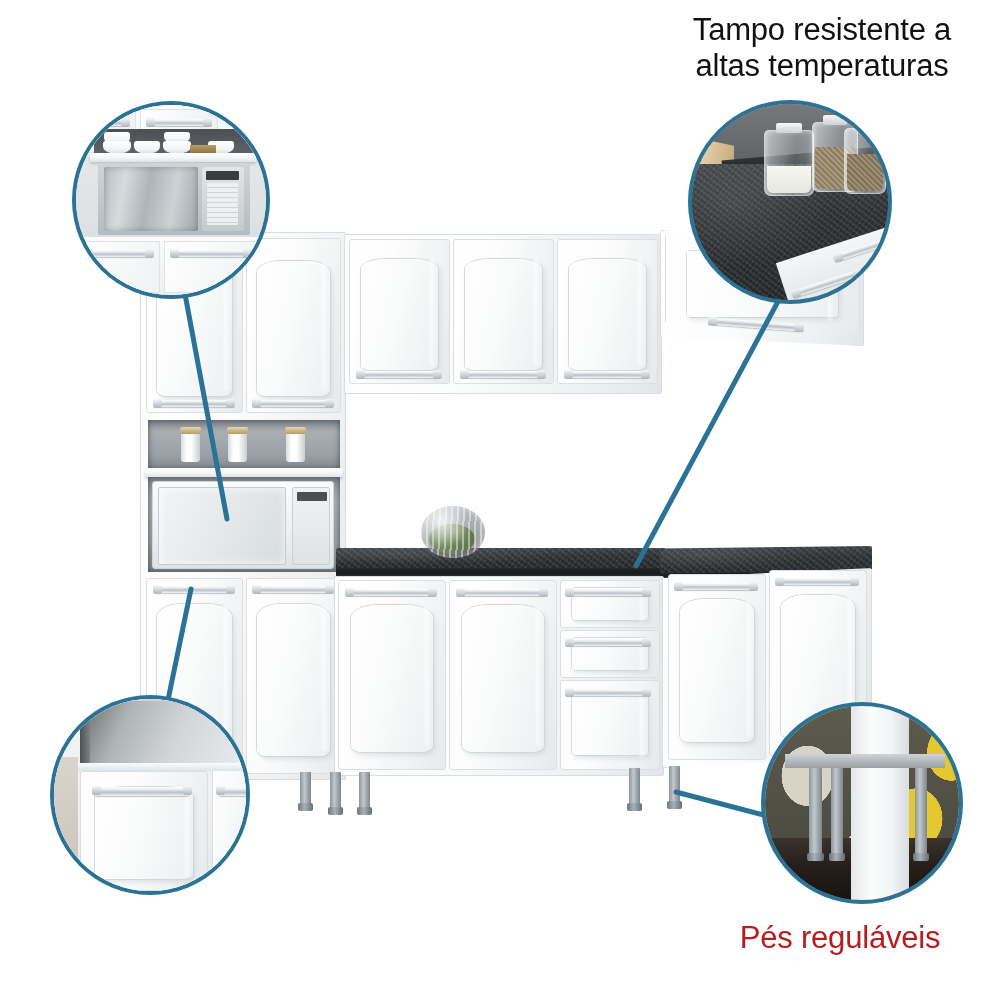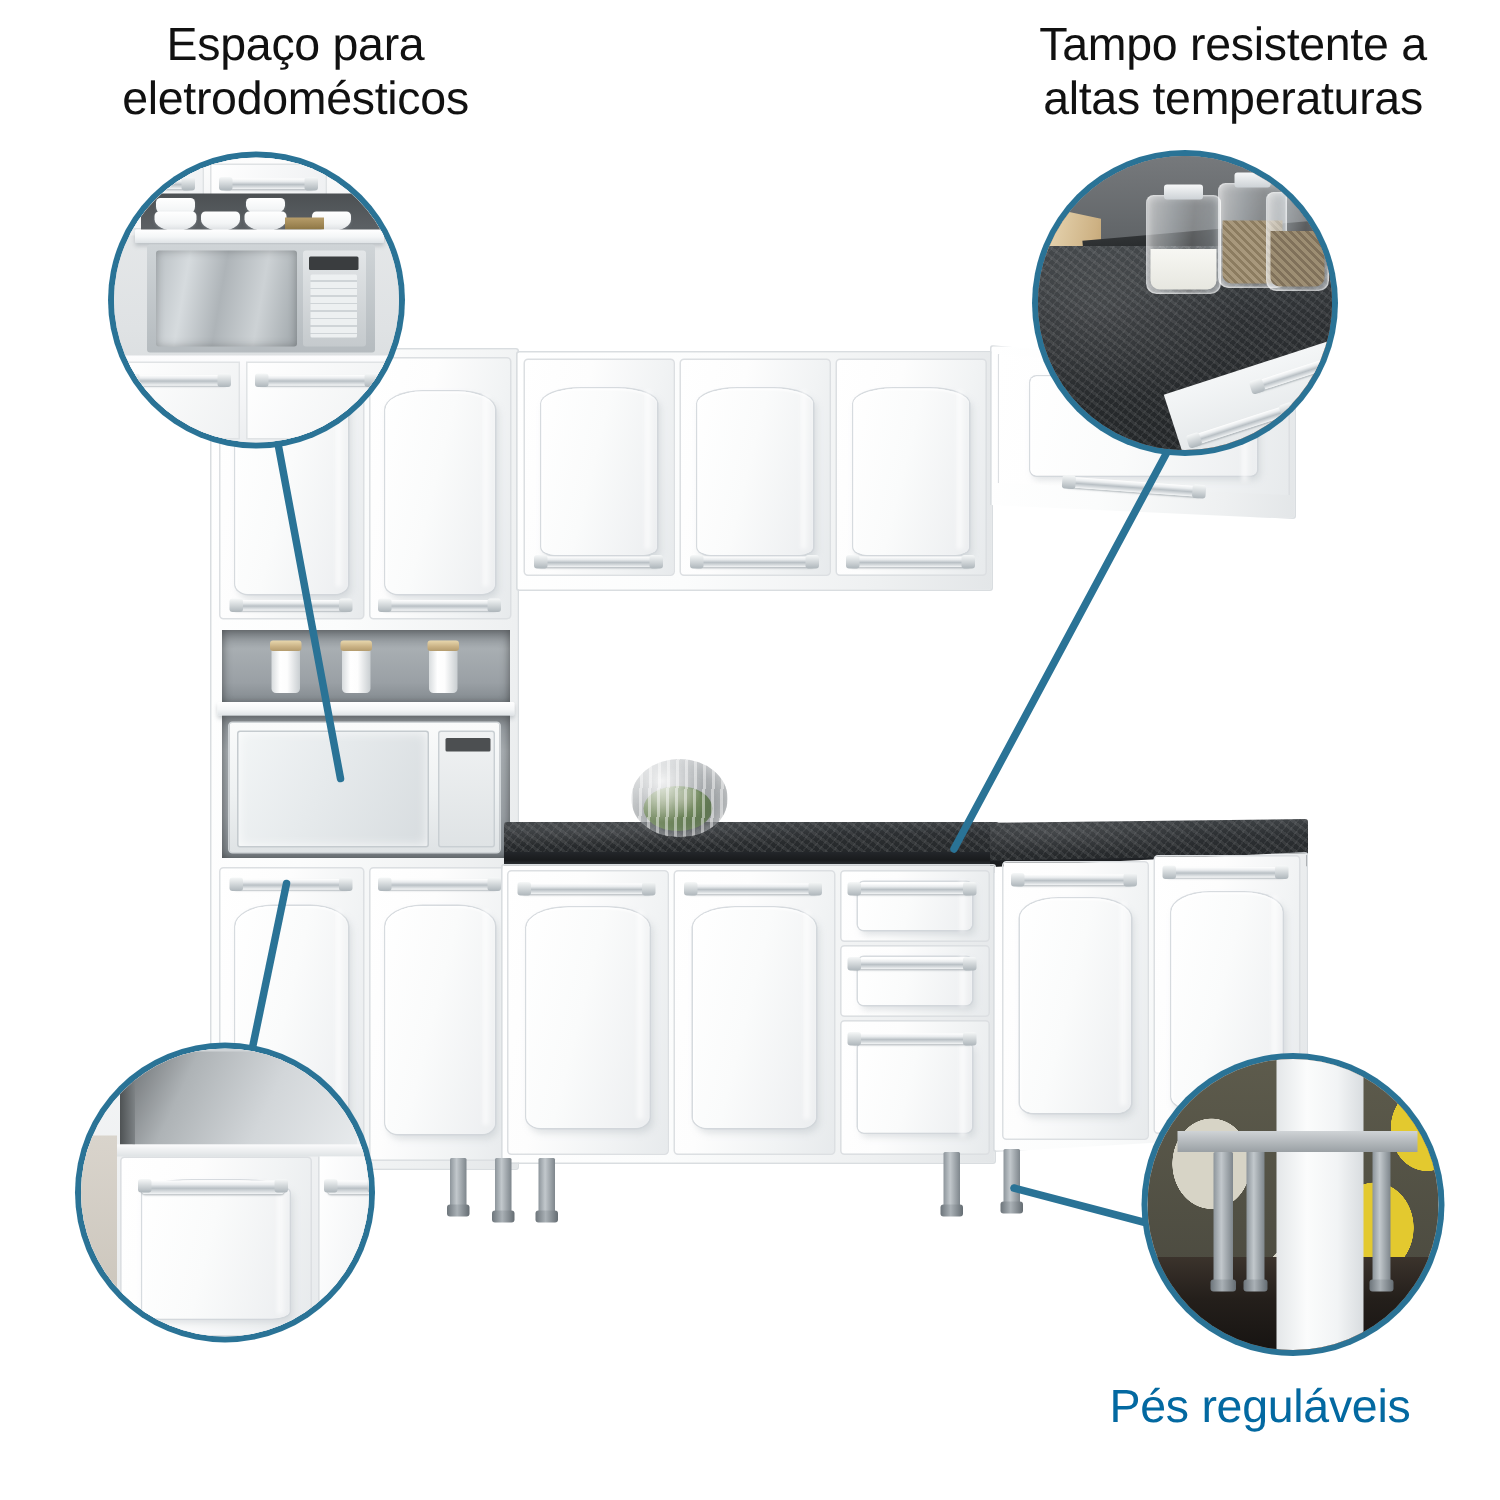--- a/index.html
+++ b/index.html
@@ -476,19 +476,17 @@
 
       <div class="leg" style="left:44px;top:62px;width:13px;height:88px;"></div>
       <div class="leg" style="left:66px;top:58px;width:12px;height:92px;"></div>
       <div class="leg" style="left:150px;top:56px;width:12px;height:94px;"></div>
 
       <div style="position:absolute;left:20px;top:48px;width:160px;height:14px;
                   background:linear-gradient(180deg,#cfd3d6,#9aa0a4);"></div>
     </div>
   </div>
 
-  <div class="caption cap-tl" style="color: rgb(17, 17, 17);">Espaço para
-eletrodomésticos</div>
   <div class="caption cap-tr" style="color: rgb(17, 17, 17);">Tampo resistente a
 altas temperaturas</div>
-  <div class="caption cap-br" style="color: #0369a1;">Pés reguláveis</div>
+  <div class="caption cap-br" style="color: #b91c1c;">Pés reguláveis</div>
 
 </div>
 
 </body></html>

